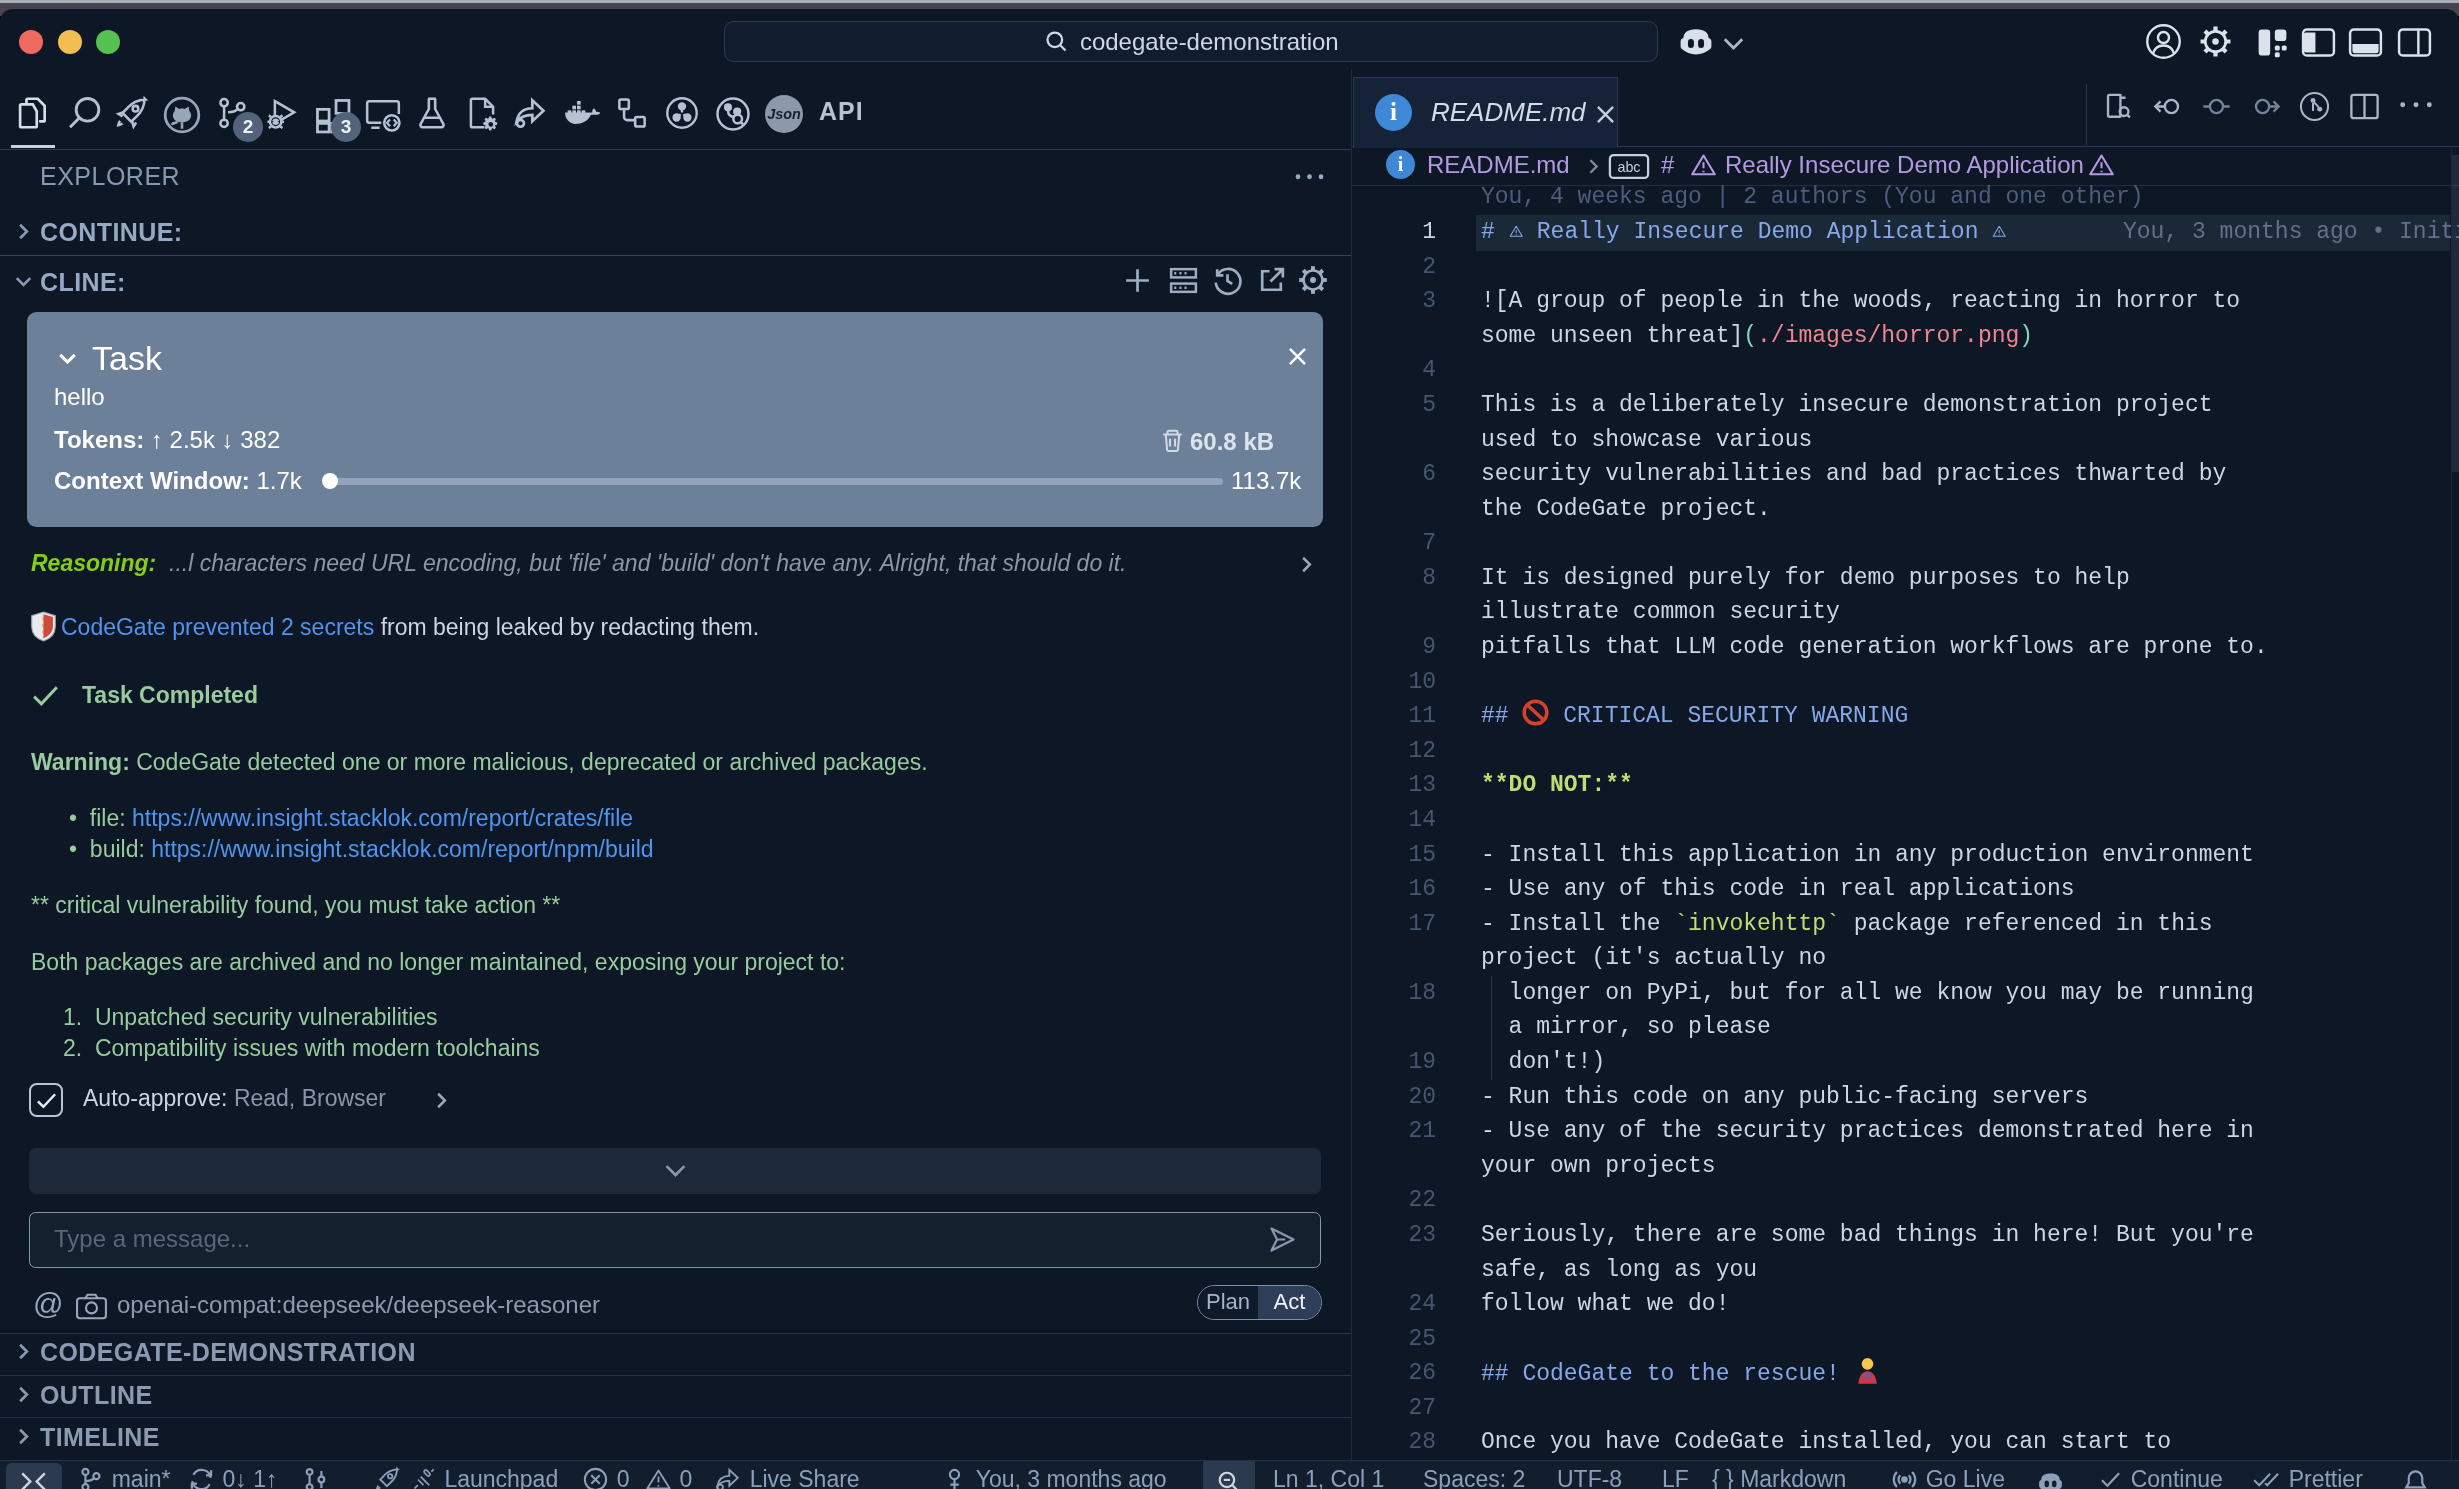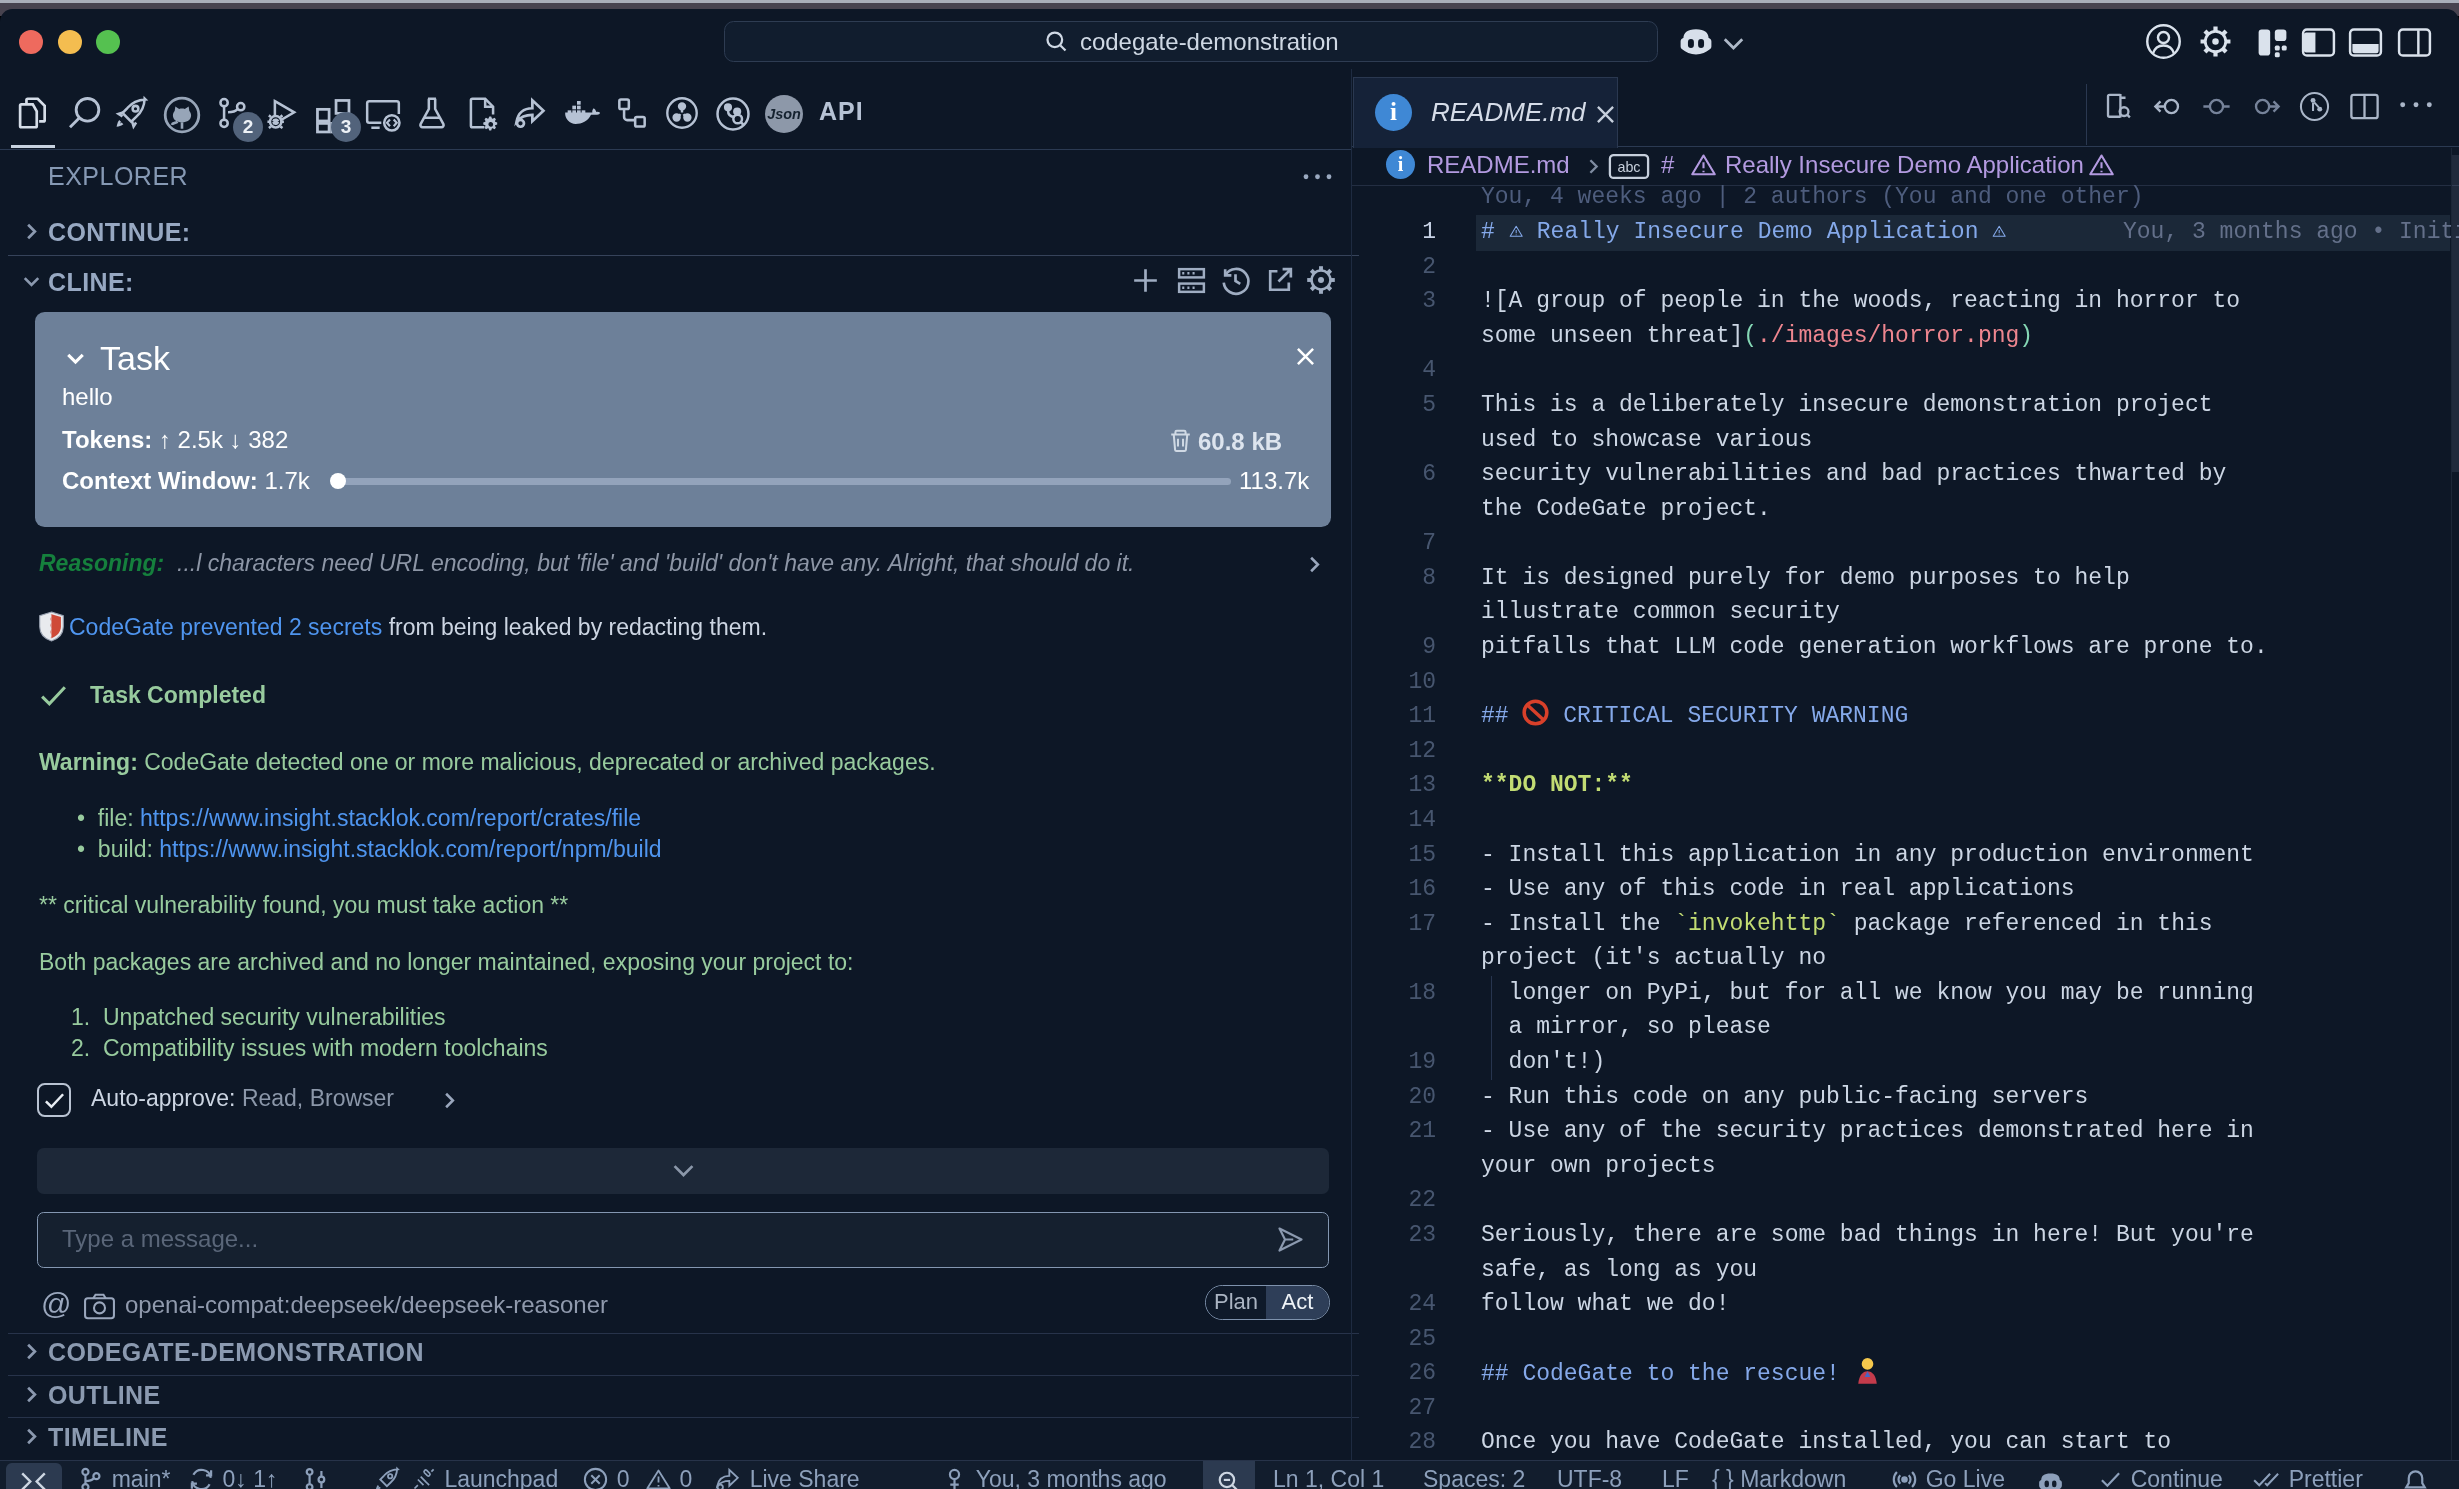--- a/index.html
+++ b/index.html
@@ -14,21 +14,21 @@
   
   .light{position:absolute;top:21px;width:24px;height:24px;border-radius:50%;}
   #searchbox{position:absolute;left:724px;top:12.5px;width:934px;height:41px;background:#111d2e;
     border:1px solid #2e3c52;border-radius:9.6px;color:#cfd8e4;font-size:24px;
     display:flex;align-items:center;justify-content:center;}
   
   .act{position:absolute;top:85px;}
   .badge{position:absolute;width:30px;height:30px;border-radius:50%;background:#52637b;color:#eef2f7;
     font-size:19px;font-weight:bold;display:flex;align-items:center;justify-content:center;top:103px;}
   
-  #sidebar{position:absolute;left:8px;top:142px;width:1351px;height:1308px;}
+  #sidebar{position:absolute;left:0;top:142px;width:1351px;height:1308px;}
   .schev{position:absolute;left:9.6px;width:27px;height:27px;}
   .shead{position:absolute;left:40px;font-size:25px;font-weight:bold;color:#97a8c2;letter-spacing:0.4px;}
   .hline{position:absolute;left:0;width:1351px;height:1px;background:#36435a;}
   .green{color:#98cb9e;}
   .blue{color:#4f95ef;}
   .white{color:#ccd5e2;}
   .sbody{position:absolute;font-size:23px;color:#ccd5e2;}
   .sbody.green{color:#98cb9e;}
   
   #taskcard{position:absolute;left:27px;top:161px;width:1296px;height:215px;background:#6d8099;
@@ -293,21 +293,21 @@
       <svg class="ic" style="left:1132px;top:115px" width="27" height="27" viewBox="0 0 16 16" stroke="#d0d9e4" stroke-width="1.2" fill="none">
           <path d="M2.5 4.5h11M5 4.5V3a.8.8 0 01.8-.8h4.4a.8.8 0 01.8.8v1.5M4 4.5l.8 9a.8.8 0 00.8.7h4.8a.8.8 0 00.8-.7l.8-9M6.5 7v4.5M9.5 7v4.5"></path>
         </svg>
       <div class="abs" style="left:1163px;top:116px;font-size:24px;font-weight:bold;color:#dde4ee;">60.8 kB</div>
       <div class="abs" style="left:27px;top:155px;font-size:24px;"><b>Context Window:</b> 1.7k</div>
       <div class="abs" style="left:301px;top:166px;width:895px;height:6.7px;border-radius:3.8px;background:#93a3bb;"></div>
       <div class="abs" style="left:295px;top:161px;width:16.3px;height:16.3px;border-radius:50%;background:#fff;"></div>
       <div class="abs" style="left:1204px;top:155px;font-size:24px;">113.7k</div>
     </div>
 
-    <div class="sbody" style="left:31px;top:399px;color:#8d96a6;font-style:italic;"><b style="color:#15803d">Reasoning:</b>&nbsp; ...l characters need URL encoding, but 'file' and 'build' don't have any. Alright, that should do it.</div>
+    <div class="sbody" style="left:31px;top:399px;color:#8d96a6;font-style:italic;"><b style="color:#84cc16">Reasoning:</b>&nbsp; ...l characters need URL encoding, but 'file' and 'build' don't have any. Alright, that should do it.</div>
     <svg class="ic" style="left:1293px;top:400px" width="27" height="27" viewBox="0 0 16 16">
         <path d="M6 4l4 4-4 4" stroke="#9aa7bd" stroke-width="1.5" fill="none"></path>
       </svg>
 
     <svg class="ic" style="left:29px;top:459px" width="29" height="33" viewBox="0 0 16 18">
       <path d="M8 1l6.5 2v6c0 4-2.8 6.8-6.5 8-3.7-1.2-6.5-4-6.5-8V3z" fill="#e8eaee" stroke="#9aa3b2" stroke-width=".6"></path>
       <path d="M8 2.2l5.2 1.6v5.1c0 3.2-2.2 5.5-5.2 6.6z" fill="#cf4a38"></path>
       <path d="M8 2.2v13.3c-.2 0-.4-.1-.5-.2l.5-1.5-.8-1.8 .8-1.8-.8-1.9 .8-1.8-.8-1.7 .8-1.5-.4-1z" fill="#cf4a38" opacity=".55"></path>
     </svg>
     <div class="sbody" style="left:61px;top:463px;"><span class="blue">CodeGate prevented 2 secrets</span> <span class="white">from being leaked by redacting them.</span></div>

